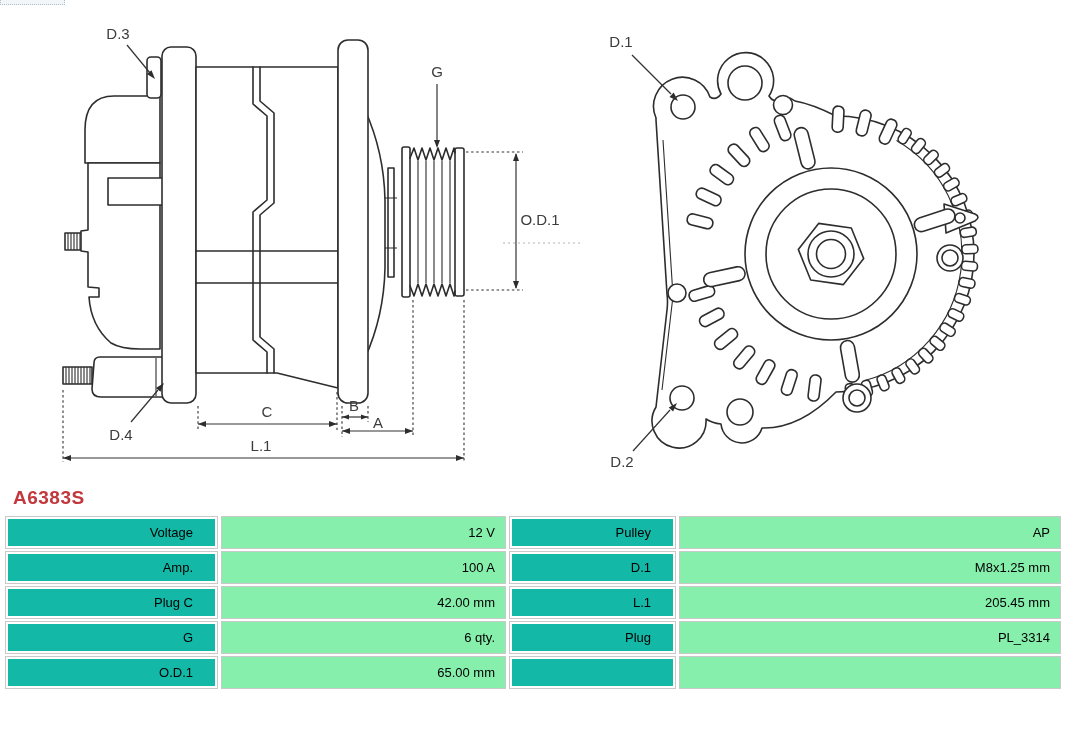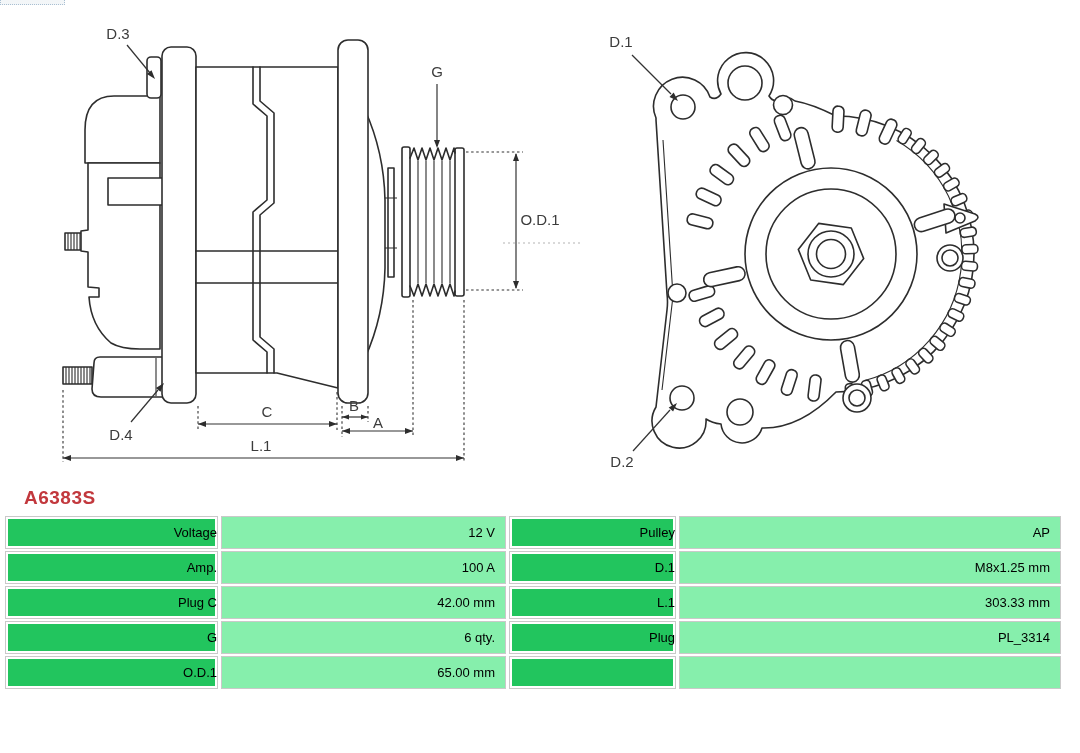--- a/index.html
+++ b/index.html
@@ -9,27 +9,27 @@
   #figure-svg{display:block;}
   .part{fill:#fff;stroke:#2d2d2d;stroke-width:1.6;stroke-linejoin:round;stroke-linecap:round;}
   .ln{fill:none;stroke:#2d2d2d;stroke-width:1.6;stroke-linejoin:round;stroke-linecap:round;}
   .thin{fill:none;stroke:#2d2d2d;stroke-width:1.1;}
   .dim{fill:none;stroke:#333;stroke-width:1.2;}
   .ext{fill:none;stroke:#333;stroke-width:1.1;stroke-dasharray:2.5 2.6;}
   .cl{fill:none;stroke:#b3b3b3;stroke-width:1.1;stroke-dasharray:2 3;}
   .ah{fill:#2d2d2d;stroke:none;}
   .lbl{fill:#3c3c3c;font-size:15px;font-family:"Liberation Sans",sans-serif;}
   .anchor-mid{text-anchor:middle;}
-  #part-number{margin:7px 0 5px 24px;font-size:19px;font-weight:bold;
+  #part-number{margin:7px 0 5px 13px;font-size:19px;font-weight:bold;
     letter-spacing:.5px;}
   table.specs{border-collapse:separate;border-spacing:3px 2px;table-layout:fixed;
     width:1062px;margin-left:2px;font-size:13px;}
   table.specs td{height:29px;border:1px solid #c9c9c9;vertical-align:middle;
     text-align:right;overflow:hidden;white-space:nowrap;}
-  td.lab{background:#22c55e;box-shadow:inset 0 0 0 2px #fff;padding-right:0;}
+  td.lab{background:#14b8a6;box-shadow:inset 0 0 0 2px #fff;padding-right:24px;}
   td.val{background:#86efac;padding-right:10px;}
 </style>
 </head>
 <body>
 
 <div id="artifact"></div>
 
 <svg id="figure-svg" width="1080" height="480" viewBox="0 0 1080 480">
 
   <g>
@@ -330,21 +330,21 @@
     <tr>
       <td class="lab">Amp.</td>
       <td class="val">100 A</td>
       <td class="lab">D.1</td>
       <td class="val">M8x1.25 mm</td>
     </tr>
     <tr>
       <td class="lab">Plug C</td>
       <td class="val">42.00 mm</td>
       <td class="lab">L.1</td>
-      <td class="val">303.33 mm</td>
+      <td class="val">205.45 mm</td>
     </tr>
     <tr>
       <td class="lab">G</td>
       <td class="val">6 qty.</td>
       <td class="lab">Plug</td>
       <td class="val">PL_3314</td>
     </tr>
     <tr>
       <td class="lab">O.D.1</td>
       <td class="val">65.00 mm</td>

